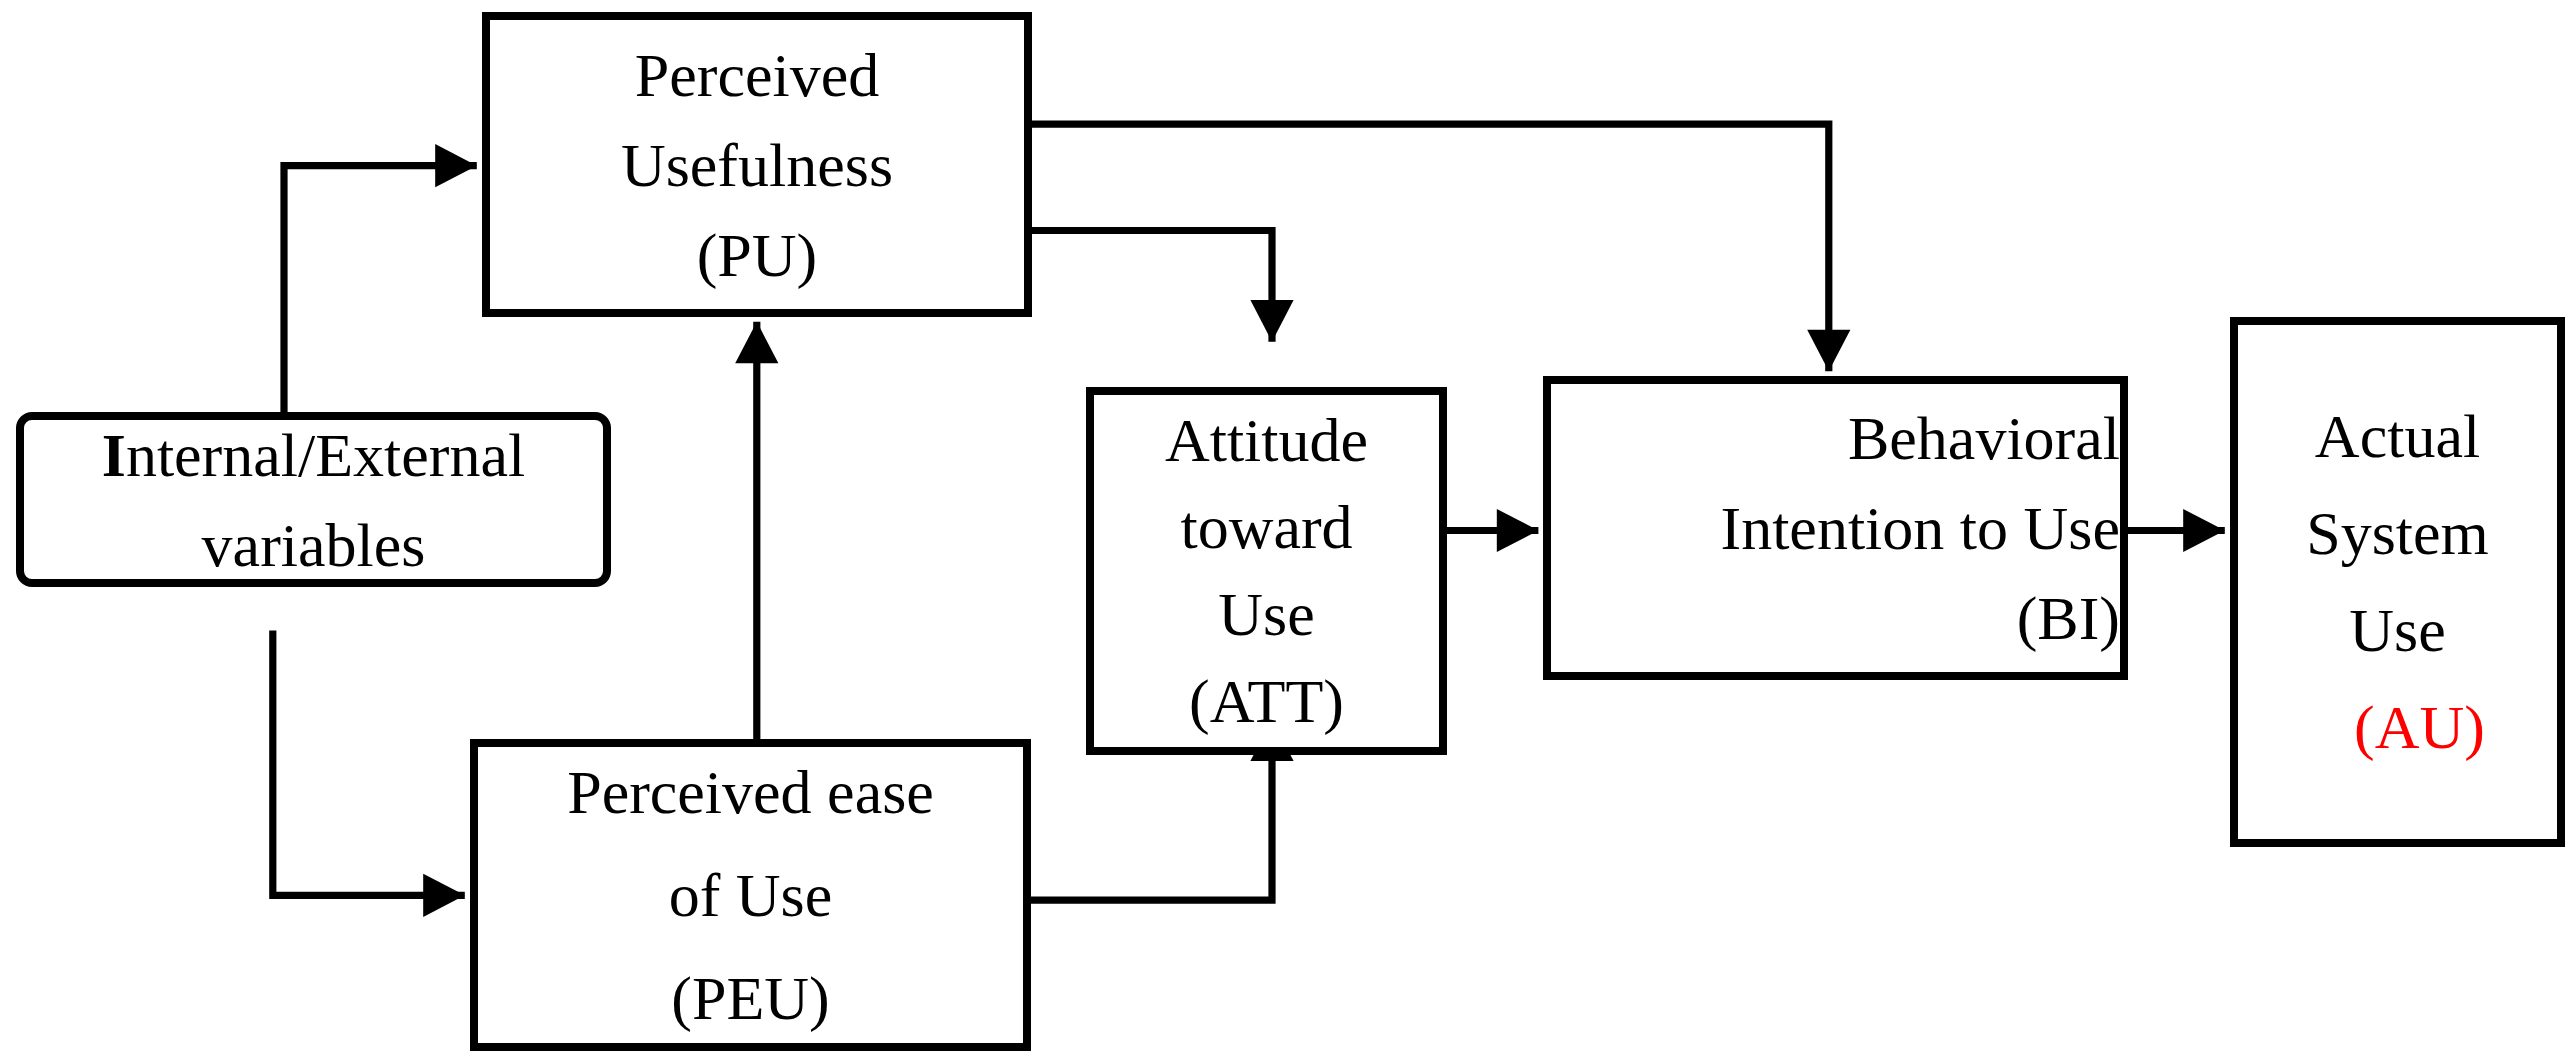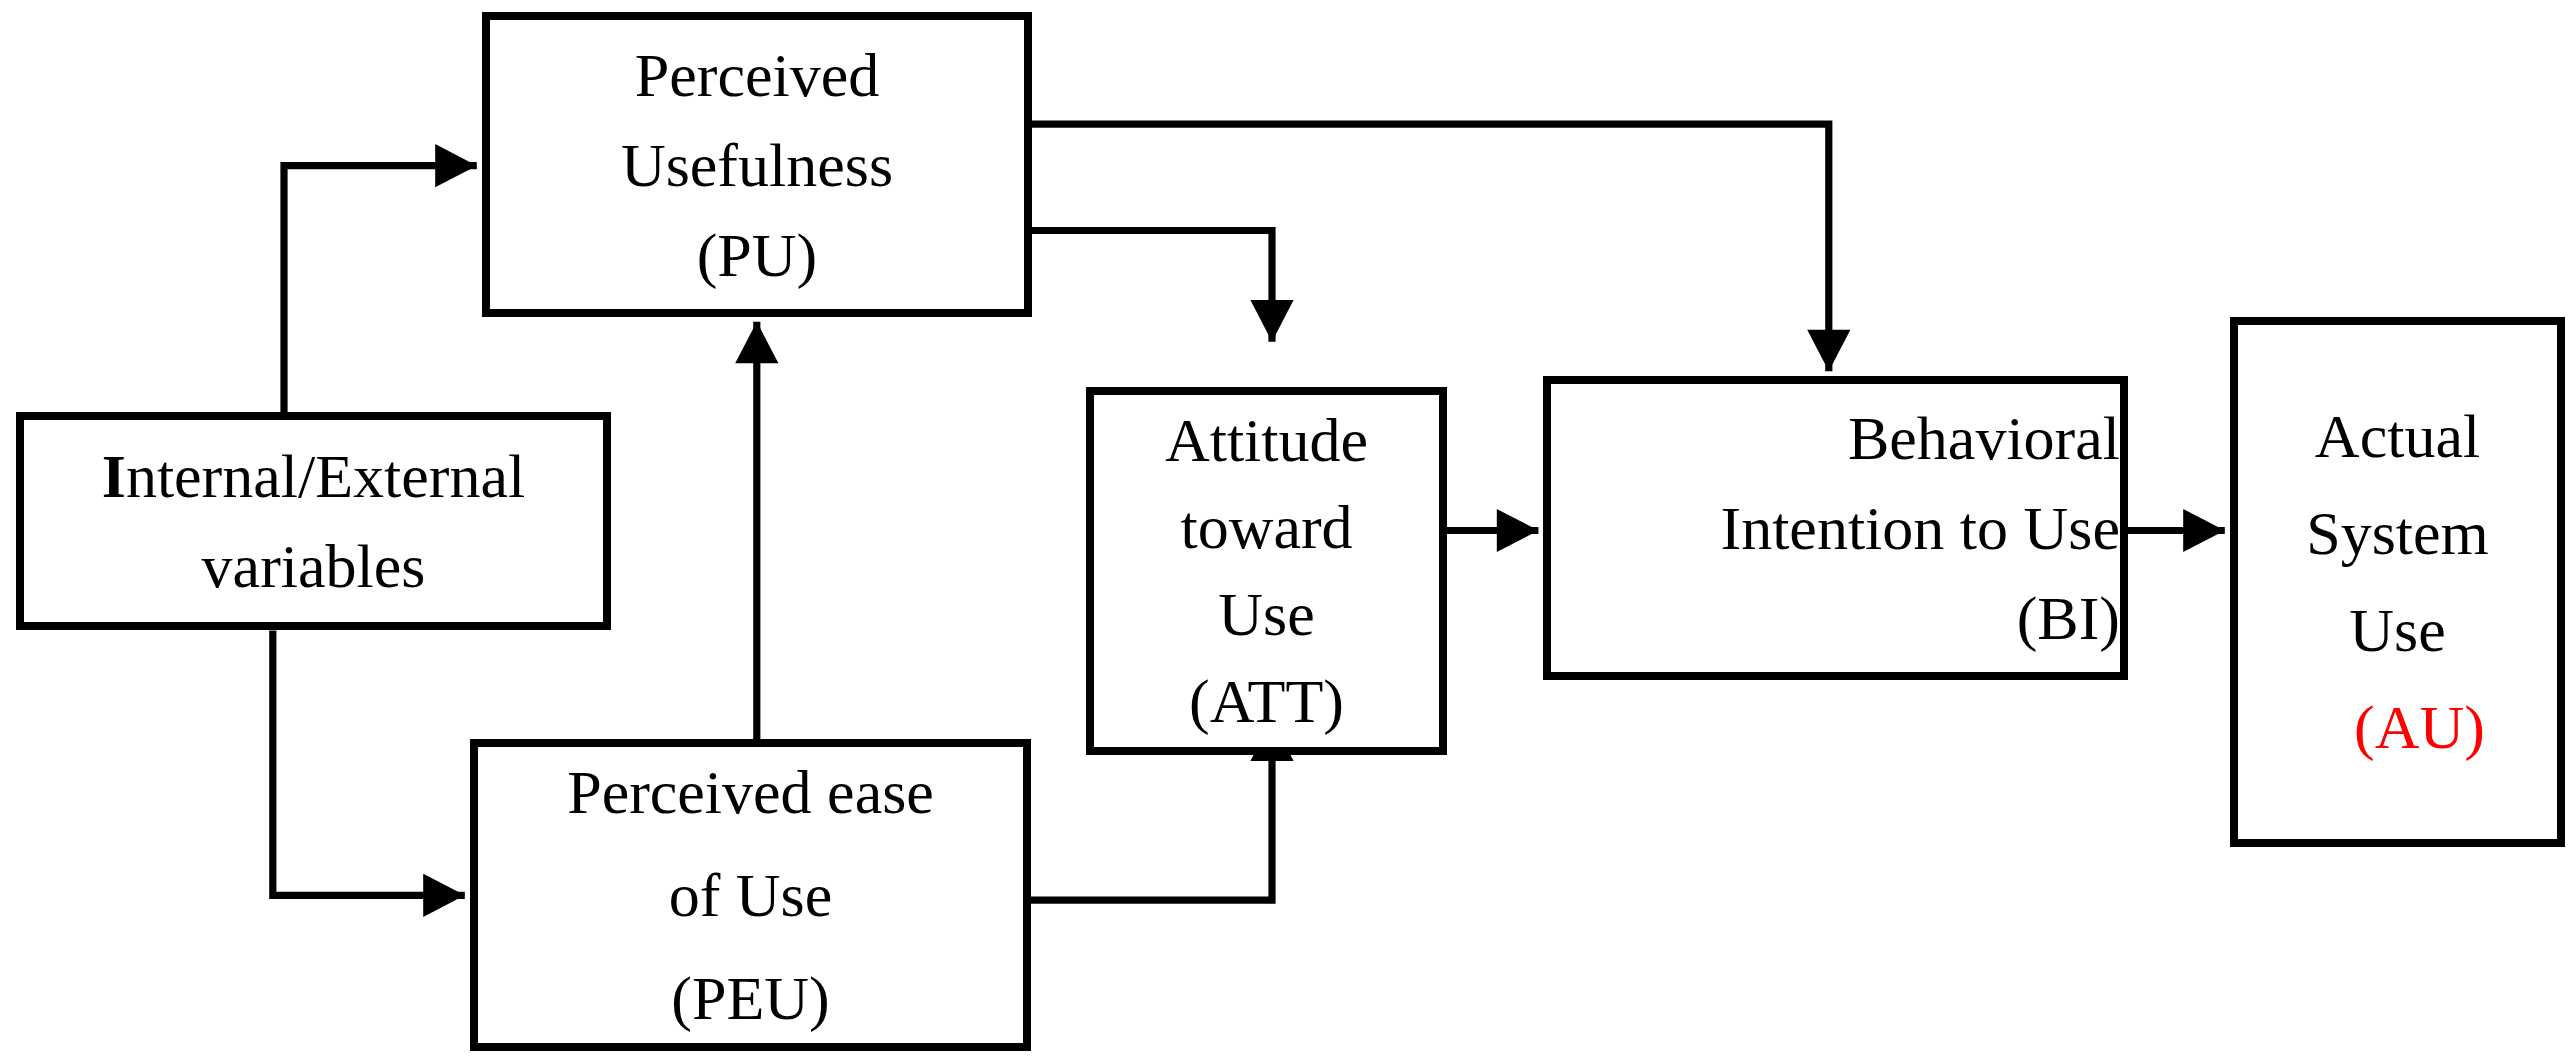--- a/index.html
+++ b/index.html
@@ -60,21 +60,21 @@
     <polyline points="355,515 355,207 596,207" marker-end="url(#ah)"></polyline>
     <polyline points="341,788 341,1119 581,1119" marker-end="url(#ah)"></polyline>
     <polyline points="946,924 946,402" marker-end="url(#ah)"></polyline>
     <polyline points="1290,288 1590,288 1590,427" marker-end="url(#ah)"></polyline>
     <polyline points="1290,155 2286,155 2286,464" marker-end="url(#ah)"></polyline>
     <polyline points="1288,1125 1590,1125 1590,899" marker-end="url(#ah)"></polyline>
     <polyline points="1808,663 1923,663" marker-end="url(#ah)"></polyline>
     <polyline points="2660,663 2781,663" marker-end="url(#ah)"></polyline>
   </svg>
 
-  <div class="node" style="left:16px; top:412px; width:595px; height:218px;">
+  <div class="node" style="left:16px; top:412px; width:595px; height:175px;border-radius:16px;">
     <span class="ln lead-bold">Internal/External</span>
     <span class="ln">variables</span>
   </div>
 
   <div class="node" style="left:482px; top:12px; width:550px; height:305px;">
     <span class="ln">Perceived</span>
     <span class="ln">Usefulness</span>
     <span class="ln">(PU)</span>
   </div>
 

